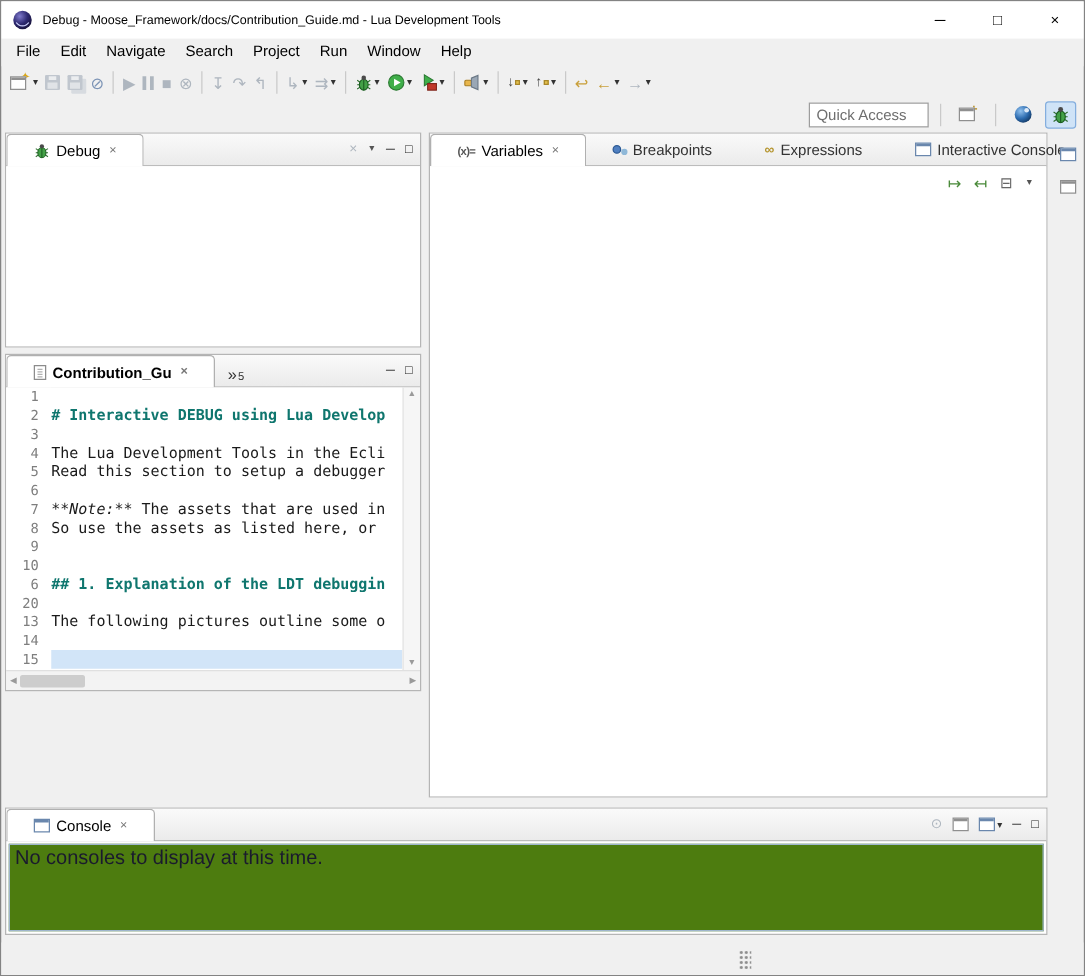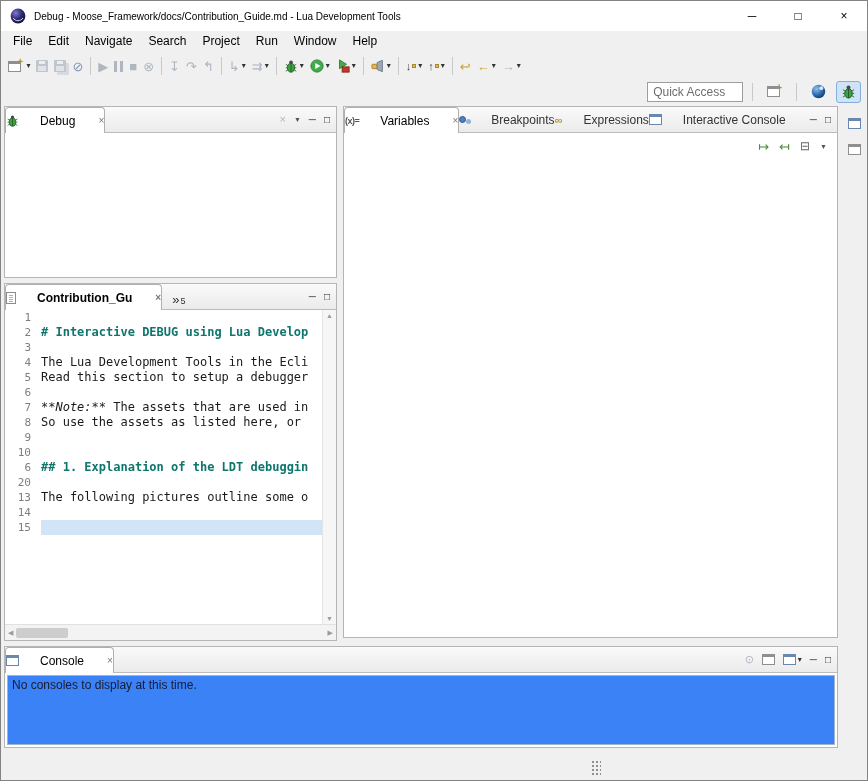--- a/index.html
+++ b/index.html
@@ -39,21 +39,21 @@
   
   .row2{position:absolute;top:78px;left:0;right:6px;height:25px;display:flex;align-items:center;justify-content:flex-end;gap:5px}
   .qa{width:96px;height:20px;border:1px solid #9d9d9d;background:#fff;color:#6e6e6e;font-size:12px;display:flex;align-items:center;padding-left:5px}
   .persp{height:22px;display:flex;align-items:center;padding:2px 4px;border:1px solid transparent;border-radius:3px}
   .persp.active{background:#cfe3f7;border-color:#84aede}
   .pplus{color:#b58914;font-weight:bold;font-size:10px;margin-left:-4px;margin-top:-8px}
 
   
   .panel{position:absolute;background:#fff;border:1px solid #b5b5b5}
   .tabrow{height:26px;background:linear-gradient(#fafafa,#ebebeb);border-bottom:1px solid #bcbcbc;display:flex}
-  .tab{height:25px;align-self:flex-end;display:flex;align-items:center;padding:0 0;font-size:12px;color:#333;gap:21px;white-space:nowrap}
+  .tab{height:25px;align-self:flex-end;display:flex;align-items:center;padding:0 21px;font-size:12px;color:#333;gap:5px;white-space:nowrap}
   .tab.active{background:#fff;border:1px solid #b0b0b0;border-bottom:none;border-radius:4px 4px 0 0;height:26px;margin-bottom:-1px;color:#000}
   .tab.bold{font-weight:bold}
   .tclose{font-size:10px;color:#777;margin-left:2px}
   .tr-actions{margin-left:auto;display:flex;align-items:center;gap:8px;padding-right:6px;height:100%}
   .mini{font-size:10px;color:#222;line-height:1}
   .vm{font-size:7px;color:#555}
   .panel-content{position:absolute;left:0;right:0;bottom:0;top:26px;background:#fff}
 
   
   .mini-win{width:13px;height:11px;border:1px solid #6a87ad;background:#fff;position:relative;flex:none}
@@ -62,21 +62,21 @@
   .file-icon{width:10px;height:12px;border:1px solid #8c8c8c;background:#fff;position:relative;flex:none}
   .file-icon::before{content:"";position:absolute;left:2px;top:2px;right:2px;height:1px;background:#b0b0b0;box-shadow:0 2px 0 #b0b0b0,0 4px 0 #b0b0b0,0 6px 0 #b0b0b0}
   .vicon{font-size:9px;color:#555;font-weight:bold;letter-spacing:-.5px}
   .bp{width:7px;height:7px;border-radius:50%;background:#4f7fc0;border:1px solid #2d5a94;box-shadow:6px 2px 0 -1px #8fb8d8;margin-right:4px}
   .exp{font-size:11px;color:#b5952f;font-weight:bold}
 
   
   .debug-panel{left:3px;top:105px;width:333px;height:172px}
 
   
-  .editor-panel{left:3px;top:282px;width:333px;height:358px}
+  .editor-panel{left:3px;top:282px;width:333px;height:270px}
   .tab-overflow{align-self:flex-end;display:flex;align-items:flex-end;padding:0 6px 3px 10px;color:#333}
   .chev{font-size:13px;line-height:1}
   .ovc{font-size:9px;line-height:1;margin-left:1px}
   .code-area{position:absolute;top:26px;left:0;right:14px;bottom:16px;background:#fff;overflow:hidden}
   .cl{display:flex;height:15px;font-family:"DejaVu Sans Mono",monospace;font-size:12px;line-height:15px}
   .ln{width:36px;flex:none;text-align:right;padding-right:10px;color:#7e7e7e;font-size:11px;background:#fff}
   .ct{flex:1;white-space:pre;overflow:hidden;color:#1a1a1a}
   .ct.current{background:#d2e5f8}
   .seg.heading{color:#0f766e;font-weight:bold}
   .seg.em{font-style:italic}
@@ -92,21 +92,21 @@
   .vt-green{color:#4b8b3b;font-size:13px}
   .vt-gray{color:#666;font-size:12px}
   .vars-content{position:absolute;top:52px;left:0;right:0;bottom:0;background:#fff}
 
   
   .right-strip{position:absolute;left:840px;top:105px;width:26px;height:540px;display:flex;flex-direction:column;align-items:center;gap:8px;padding-top:8px}
   .strip-btn{width:20px;height:18px;display:flex;align-items:center;justify-content:center;border-radius:3px}
 
   
   .console-panel{left:3px;top:645px;width:834px;height:102px}
-  .console-inner{position:absolute;left:2px;right:2px;top:28px;bottom:2px;border:1px solid #9fb6cd;background:#3b82f6;font-size:12px;color:#1a1a2e;padding:2px 4px}
+  .console-inner{position:absolute;left:2px;right:2px;top:28px;bottom:2px;border:1px solid #9fb6cd;background:#4d7c0f;font-size:16px;color:#1a1a2e;padding:2px 4px}
 
   
   .statusbar{position:absolute;left:0;right:0;bottom:0;height:26px;background:#f0f0f0}
   .grip{position:absolute;left:590px;top:6px;width:10px;height:16px;background-image:radial-gradient(circle,#8f8f8f 1px,transparent 1.3px);background-size:4px 4px}
 </style>
 </head>
 <body>
 
 <div class="window">
 

